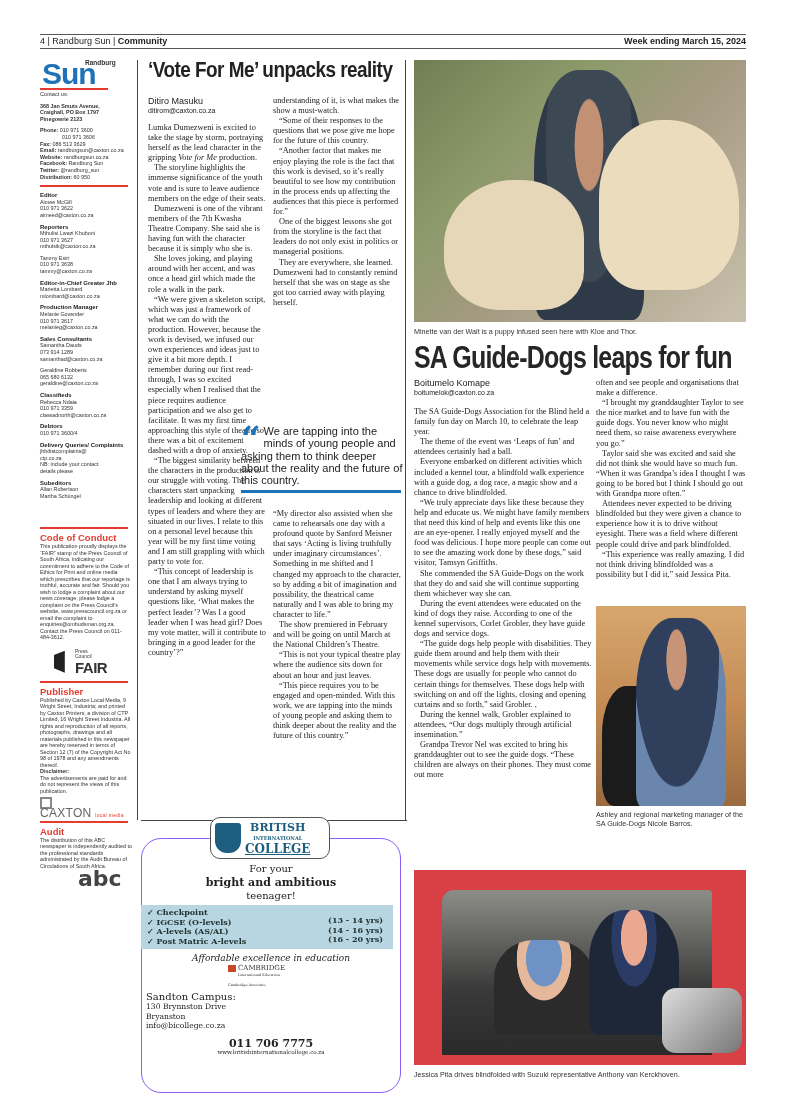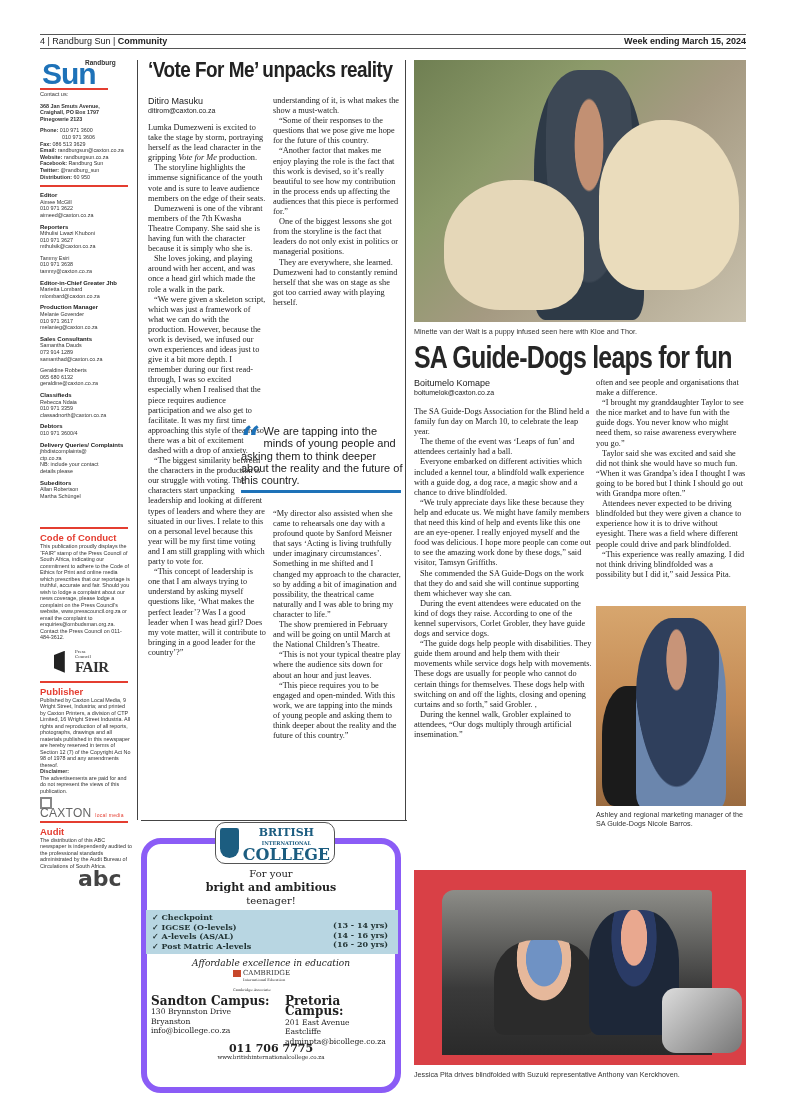--- a/index.html
+++ b/index.html
@@ -21,21 +21,21 @@
   .logo .rule { position: absolute; left: 0; top: 30px; width: 68px; height: 2px; background: #e43d30; }
   .contact-head { margin-top: 1px; font-size: 5.6px; color: #333; }
   .sb-block { margin-top: 5px; }
   .sb-block .h { font-weight: bold; font-size: 6px; color: #222; }
   .sb-block .k { font-weight: bold; }
   .sb-red-rule { height: 2px; background: #e43d30; margin: 5px 0 4px; width: 88px; }
   .sb-sec-title { color: #e43d30; font-weight: bold; font-size: 9.5px; line-height: 10px; }
   .sb-para { font-size: 5.4px; line-height: 6.5px; }
   .fair { display: flex; align-items: center; gap: 3px; margin: 8px 0 6px 14px; }
   .fair .mark { width: 18px; height: 22px; background: #222; clip-path: polygon(0 20%, 60% 0, 60% 100%, 0 80%); }
-  .fair .txt { font-size: 5px; line-height: 5.4px; font-family: Liberation Serif, serif; }
+  .fair .txt { font-size: 5px; line-height: 5.4px; }
   .fair .txt .big { font-size: 15px; line-height: 15px; font-weight: bold; letter-spacing: -0.5px; }
   .caxton { margin-top: 3px; }
   .caxton .icon { width: 12px; height: 12px; border: 2px solid #888; margin-bottom: 1px; }
   .caxton .word { font-size: 12px; color: #666; letter-spacing: 0.3px; }
   .caxton .word small { font-size: 5px; color: #e43d30; }
   .abc { font-size: 22px; font-weight: bold; color: #444; margin-left: 38px; line-height: 20px; font-family: "DejaVu Sans", sans-serif; }
 
   .vrule { position: absolute; background: #444; width: 1px; }
 
   
@@ -44,39 +44,39 @@
   .byline-email { font-family: "Liberation Sans", sans-serif; font-size: 7px; line-height: 9px; }
   .col { position: absolute; font-size: 8.3px; line-height: 10.1px; text-align: left; color: #222; }
   .col p { text-indent: 6px; }
   .col p.first { text-indent: 0; }
   .col i { font-style: italic; }
   .pullquote { position: absolute; left: 241px; top: 425px; width: 165px; font-family: "Liberation Sans", sans-serif; font-size: 11px; line-height: 12.3px; color: #222; }
   .pullquote .q { float: left; font-family: "DejaVu Serif", serif; font-size: 34px; line-height: 26px; color: #1e72b8; font-weight: bold; margin-right: 3px; height: 22px; }
   .pullquote .bar { clear: both; height: 3px; background: #1e72b8; margin-top: 4px; width: 160px; }
 
   
-  .ad { position: absolute; left: 141px; top: 838px; width: 260px; height: 255px; border: 6px solid #8b5cf6; border-radius: 20px; font-family: "DejaVu Serif", serif; text-align: center; color: #222; }
+  .ad { position: absolute; left: 141px; top: 838px; width: 260px; height: 255px; border: 1px solid #8b5cf6; border-radius: 20px; font-family: "DejaVu Serif", serif; text-align: center; color: #222; }
   .ad-logo { position: absolute; left: 68px; top: -22px; width: 120px; height: 42px; background: #fff; border: 1px solid #555; border-radius: 10px; display: flex; align-items: center; padding: 2px 4px; }
   .ad-logo .crest { width: 26px; height: 30px; background: #1c5d80; border-radius: 3px 3px 12px 12px; margin-right: 4px; }
   .ad-logo .name { font-weight: bold; color: #1c5d80; line-height: 11px; text-align: center; }
   .ad-logo .name .l1 { font-size: 11px; }
   .ad-logo .name .l2 { font-size: 5px; }
-  .ad-logo .name .l3 { font-size: 16px; }
+  .ad-logo .name .l3 { font-size: 12px; text-decoration: underline; }
   .ad-tag1 { position: absolute; top: 24px; width: 100%; font-size: 10px; }
   .ad-tag2 { position: absolute; top: 37px; width: 100%; font-size: 11px; font-weight: bold; }
   .ad-tag3 { position: absolute; top: 51px; width: 100%; font-size: 10px; }
   .ad-box { position: absolute; left: -1px; top: 66px; width: 252px; height: 44px; background: #b8d6e2; text-align: left; padding: 3px 6px; font-size: 8px; line-height: 9.6px; font-weight: bold; color: #233; display: flex; justify-content: space-between; }
   .ad-box .ages { padding-top: 8px; padding-right: 4px; }
   .ad-slogan { position: absolute; top: 114px; width: 100%; font-size: 9px; font-style: italic; }
   .ad-cam { position: absolute; left: 86px; top: 126px; font-size: 7px; color: #333; text-align: left; line-height: 7px; }
   .ad-cam .sh { display: inline-block; width: 8px; height: 7px; background: #c7472b; margin-right: 2px; vertical-align: middle; }
   .ad-cam small { display: block; font-size: 3.5px; padding-left: 10px; }
   .ad-cam .assoc { font-size: 3.5px; padding-left: 0; margin-top: 3px; }
   .ad-campus { position: absolute; top: 153px; font-size: 7.6px; line-height: 9.4px; text-align: left; }
-  .ad-campus b { font-weight: bold; font-size: 12px; }
+  .ad-campus b { font-weight: normal; font-size: 10px; }
   .ad-phone { position: absolute; top: 198px; width: 100%; font-size: 11px; font-weight: bold; }
   .ad-url { position: absolute; top: 210px; width: 100%; font-size: 5.6px; }
 
   
   .photo { position: absolute; overflow: hidden; }
   .ph1 { left: 414px; top: 60px; width: 332px; height: 262px; background: linear-gradient(135deg, #6f7f52 0%, #8c9a6a 30%, #a59a82 55%, #c9c1ad 100%); }
   .ph1 .person { position: absolute; left: 120px; top: 10px; width: 110px; height: 250px; background: radial-gradient(ellipse at 50% 30%, #c29073 0 18%, #3d4855 19% 55%, #2e3a47 56%); border-radius: 40% 40% 10% 10%; }
   .ph1 .dog1 { position: absolute; left: 30px; top: 120px; width: 140px; height: 130px; background: #e5d7b8; border-radius: 50% 45% 30% 40%; }
   .ph1 .dog2 { position: absolute; left: 185px; top: 60px; width: 140px; height: 170px; background: #eadcbc; border-radius: 45% 50% 40% 30%; }
   .caption { position: absolute; font-family: "Liberation Sans", sans-serif; font-size: 7.2px; line-height: 9px; color: #333; }
@@ -283,26 +283,20 @@
     <span class="sh"></span><span>CAMBRIDGE</span>
     <small>International Education</small>
     <small class="assoc">Cambridge Associate</small>
   </div>
   <div class="ad-campus" style="left:4px;">
     <b>Sandton Campus:</b>
     <div>130 Brynnston Drive</div>
     <div>Bryanston</div>
     <div>info@bicollege.co.za</div>
   </div>
-  <div class="ad-campus" style="left:138px;">
-    <b>Pretoria Campus:</b>
-    <div>201 East Avenue</div>
-    <div>Eastcliffe</div>
-    <div>adminpta@bicollege.co.za</div>
-  </div>
   <div class="ad-phone">011 706 7775</div>
   <div class="ad-url">www.britishinternationalcollege.co.za</div>
 </div>
 
 <div class="photo ph1">
   <div class="person"></div>
   <div class="dog1"></div>
   <div class="dog2"></div>
 </div>
 <div class="caption" style="left:414px; top:327px; width:332px;">Minette van der Walt is a puppy infused seen here with Kloe and Thor.</div>
@@ -314,20 +308,21 @@
   <div class="byline-email">boitumelok@caxton.co.za</div>
   <div style="height:10px;"></div>
   <p class="first">The SA Guide-Dogs Association for the Blind held a family fun day on March 10, to celebrate the leap year.</p>
   <p>The theme of the event was ‘Leaps of fun’ and attendees certainly had a ball.</p>
   <p>Everyone embarked on different activities which included a kennel tour, a blindfold walk experience with a guide dog, a dog race, a magic show and a chance to drive blindfolded.</p>
   <p>“We truly appreciate days like these because they help and educate us. We might have family members that need this kind of help and events like this one are an eye-opener. I really enjoyed myself and the food was delicious. I hope more people can come out to see the amazing work done by these dogs,” said visitor, Tamsyn Griffiths.</p>
   <p>She commended the SA Guide-Dogs on the work that they do and said she will continue supporting them whichever way she can.</p>
   <p>During the event attendees were educated on the kind of dogs they raise. According to one of the kennel supervisors, Corlet Grobler, they have guide dogs and service dogs.</p>
   <p>“The guide dogs help people with disabilities. They guide them around and help them with their movements while service dogs help with movements. These dogs are usually for people who cannot do certain things for themselves. These dogs help with switching on and off the lights, closing and opening curtains and so forth,” said Grobler. ,</p>
   <p>During the kennel walk, Grobler explained to attendees, “Our dogs multiply through artificial insemination.”</p>
+  <p>Grandpa Trevor Nel was excited to bring his granddaughter out to see the guide dogs. “These children are always on their phones. They must come out more</p>
 </div>
 
 <div class="col" style="left:596px; top:378px; width:150px;">
   <p class="first">often and see people and organisations that make a difference.</p>
   <p>“I brought my granddaughter Taylor to see the nice market and to have fun with the guide dogs. You never know who might need them, so raise awareness everywhere you go.”</p>
   <p>Taylor said she was excited and said she did not think she would have so much fun. “When it was Grandpa’s idea I thought I was going to be bored but I think I should go out with Grandpa more often.”</p>
   <p>Attendees never expected to be driving blindfolded but they were given a chance to experience how it is to drive without eyesight. There was a field where different people could drive and park blindfolded.</p>
   <p>“This experience was really amazing. I did not think driving blindfolded was a possibility but I did it,” said Jessica Pita.</p>
 </div>
 

